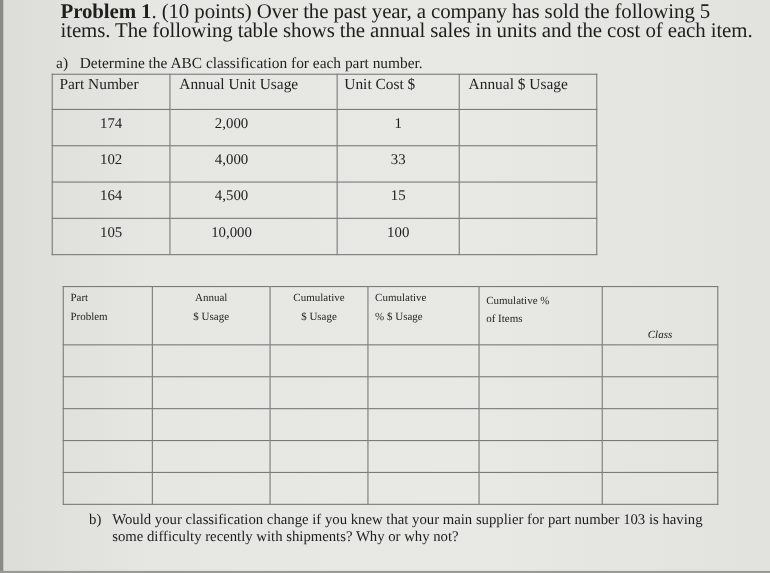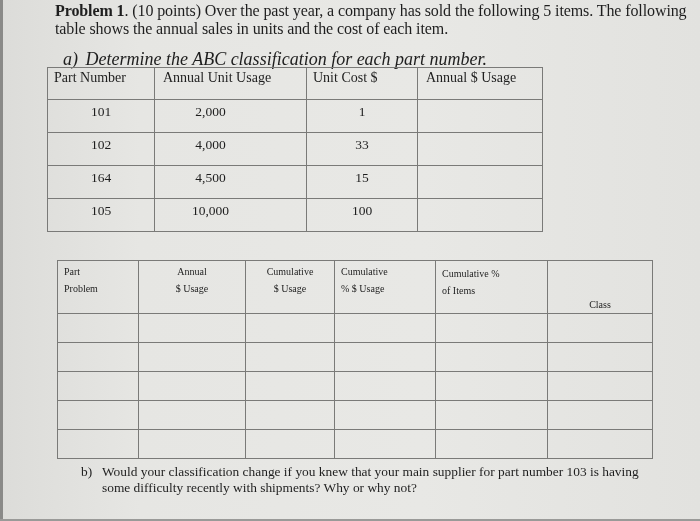--- a/index.html
+++ b/index.html
@@ -17,26 +17,26 @@
   .left-edge {
     position: absolute; left: 0; top: 0; width: 3px; height: 521px;
     background: #8a8a88;
   }
   .bottom-edge {
     position: absolute; left: 0; bottom: 0; width: 700px; height: 2px;
     background: #9a9a98;
   }
   .intro {
     position: absolute; left: 55px; top: 2px; width: 640px;
-    font-size: 16px; line-height: 18px; letter-spacing: -0.1px;
+    font-size: 19px; line-height: 18px; letter-spacing: -0.1px;
   }
   .intro b { font-weight: bold; }
   .part-a-label {
-    position: absolute; left: 63px; top: 51px;
-    font-size: 18px; line-height: 16px; font-style: italic;
+    position: absolute; left: 51px; top: 51px;
+    font-size: 14px; line-height: 16px;
   }
   .part-a-label .letter { display: inline-block; width: 18px; }
 
   table { border-collapse: collapse; position: absolute; }
   td, th { border: 1px solid #7a7a78; padding: 0; font-weight: normal; }
 
   #t1 { left: 47px; top: 67px; width: 496px; }
   #t1 th { height: 29px; font-size: 14px; text-align: left; vertical-align: top; padding: 2px 0 0 6px; margin-top: 20px; }
   #t1 td { height: 28px; font-size: 13.5px; text-align: center; vertical-align: top; padding-top: 4px; }
   #t1 th.c1 { width: 100px; }
@@ -46,21 +46,21 @@
   #t1 td.c2 { padding-right: 40px; margin-top: 36px; }
 
   #t2 { left: 57px; top: 260px; width: 596px; }
   #t2 th { height: 34px; font-size: 10px; line-height: 17px; vertical-align: top; padding-top: 2px; }
   #t2 td { height: 28px; }
   #t2 th.c1 { width: 74px; text-align: left; padding-left: 6px; }
   #t2 th.c2 { width: 106px; text-align: center; }
   #t2 th.c3 { width: 88px; text-align: center; }
   #t2 th.c4 { width: 94px; text-align: left; padding-left: 6px; }
   #t2 th.c5 { width: 105px; text-align: left; padding-left: 6px; padding-top: 4px; }
-  #t2 th.c6 { text-align: center; vertical-align: bottom; padding-bottom: 0px; padding-top: 18px; }
+  #t2 th.c6 { text-align: center; vertical-align: bottom; padding-bottom: 0px; padding-top: 18px; font-style: italic; }
 
   .part-b {
     position: absolute; left: 81px; top: 464px; width: 580px;
     font-size: 13.4px; line-height: 16px;
   }
   .part-b .letter { position: absolute; left: 0; top: 0; }
   .part-b .text { margin-left: 21px; display: block; }
 </style>
 </head>
 <body>
@@ -78,21 +78,21 @@
 
 <table id="t1">
   <tbody>
       <tr>
     <th class="c1">Part Number</th>
     <th class="c2">Annual Unit Usage</th>
     <th class="c3">Unit Cost $</th>
     <th class="c4">Annual $ Usage</th>
   </tr>
   <tr>
-    <td class="c1">101</td>
+    <td class="c1">174</td>
     <td class="c2">2,000</td>
     <td class="c3">1</td>
     <td class="c4"></td>
   </tr>
   <tr>
     <td class="c1">102</td>
     <td class="c2">4,000</td>
     <td class="c3">33</td>
     <td class="c4"></td>
   </tr>

